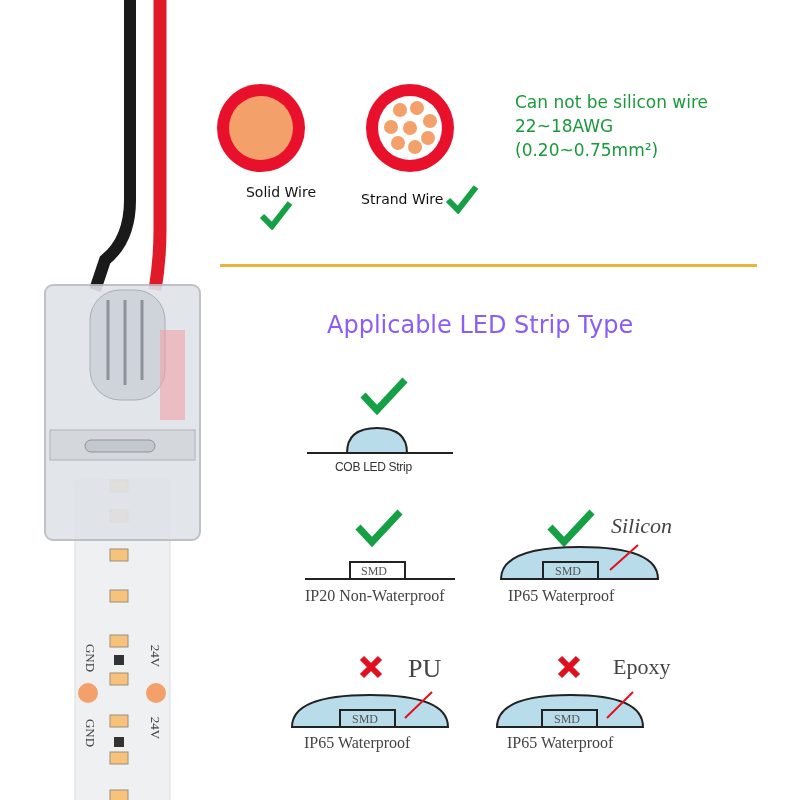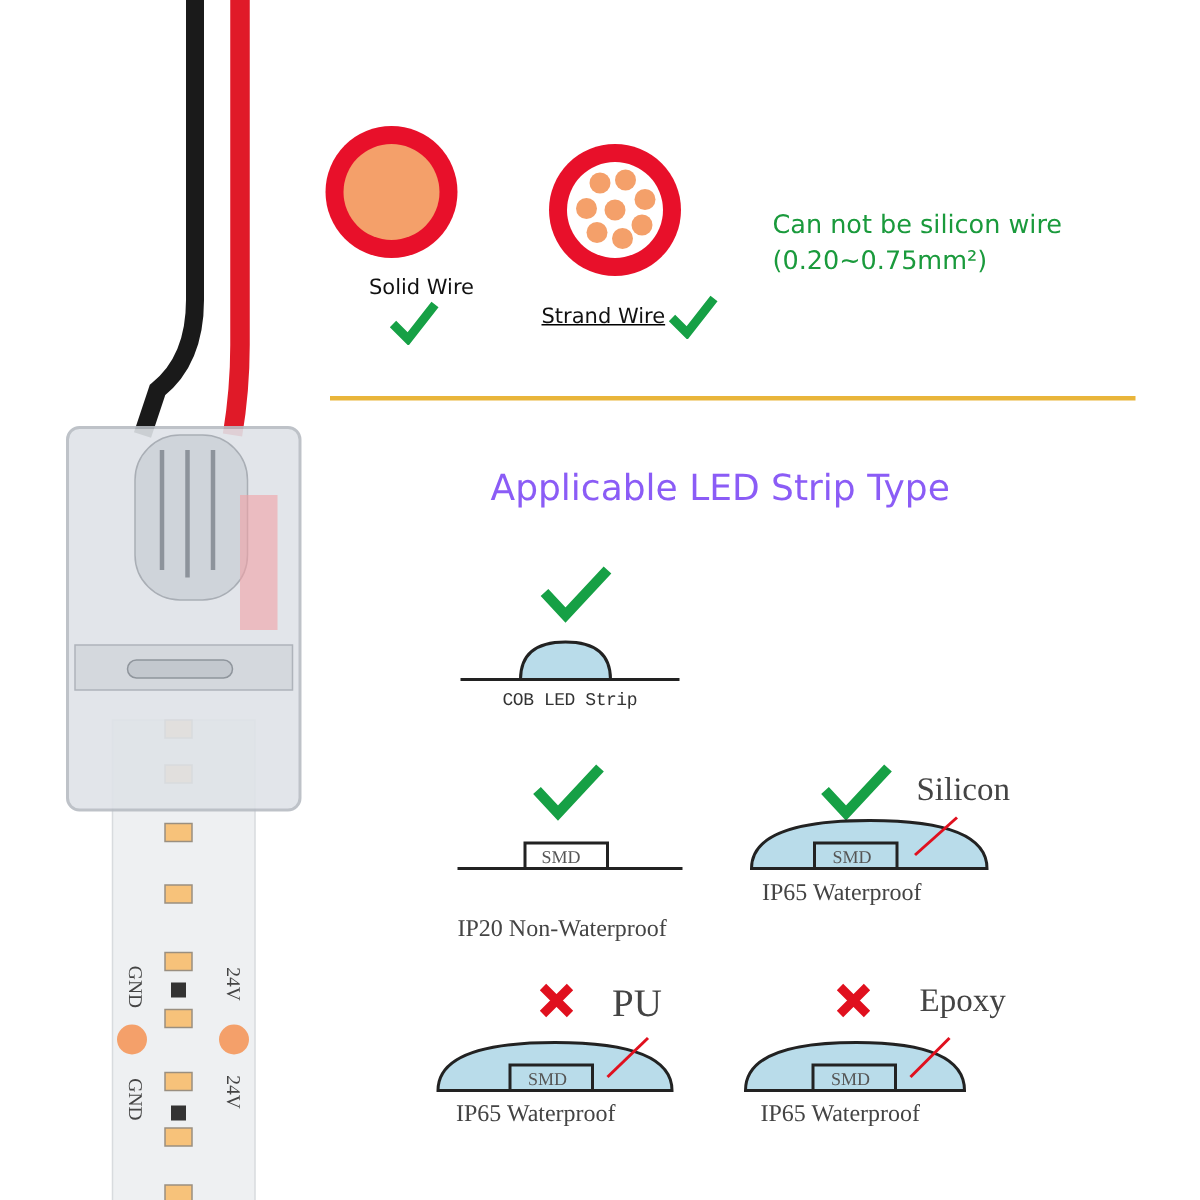--- a/index.html
+++ b/index.html
@@ -1,20 +1,20 @@
 <!DOCTYPE html>
 <html><head>
 <meta charset="utf-8">
 <style>
   html, body { margin:0; padding:0; }
   body { width:800px; height:800px; background:#ffffff; position:relative; overflow:hidden; font-family:"Liberation Sans", sans-serif; }
   .abs { position:absolute; }
   .label-sans { font-family:"DejaVu Sans", sans-serif; color:#111; }
   .serif { font-family:"Liberation Serif", serif; color:#444; }
-  .green-text { font-family:"DejaVu Sans", sans-serif; color:#1a9a3c; font-size:17px; line-height:24px;margin-top:48px; }
+  .green-text { font-family:"DejaVu Sans", sans-serif; color:#1a9a3c; font-size:17px; line-height:24px; }
   .title { font-family:"DejaVu Sans", sans-serif; font-size:24px; color:#8b5cf6; }
   svg { display:block; }
 </style>
 </head>
 <body>
 
 <div class="abs" style="left:30px;top:0;width:180px;height:800px;">
   <svg width="180" height="800" viewBox="0 0 180 800">
 
     <path d="M100 0 L100 200 Q100 240 75 260 L65 290" stroke="#1a1a1a" stroke-width="12" fill="none"></path>
@@ -61,21 +61,21 @@
     <circle cx="50" cy="50" r="32" fill="#f4a06a"></circle>
   </svg>
   <div style="display:flex;align-items:center;margin-top:6px;flex-direction:column;">
     <span class="label-sans" style="font-size:14px;margin-left:12px;">Solid Wire</span>
     <svg width="34" height="30" viewBox="0 0 34 30" style="margin-left:2px;">
       <path d="M3 16 L13 26 L31 3" stroke="#16a045" stroke-width="6" fill="none"></path>
     </svg>
   </div>
 </div>
 
-<div class="abs" style="left:355px;top:90px;width:150px;height:135px;text-decoration:underline;">
+<div class="abs" style="left:355px;top:78px;width:150px;height:135px;">
   <svg width="100" height="100" viewBox="0 0 100 100" style="margin-left:5px;">
     <circle cx="50" cy="50" r="44" fill="#e8102a"></circle>
     <circle cx="50" cy="50" r="32" fill="#ffffff"></circle>
     <g fill="#f4a06a">
       <circle cx="40" cy="32" r="7"></circle>
         <circle cx="57" cy="30" r="7"></circle>
         <circle cx="70" cy="43" r="7"></circle>
       <circle cx="31" cy="49" r="7"></circle>
         <circle cx="50" cy="50" r="7"></circle>
         <circle cx="68" cy="60" r="7"></circle>
@@ -86,55 +86,56 @@
   <div style="display:flex;align-items:center;margin-top:6px;">
     <span class="label-sans" style="font-size:14px;margin-left:6px;">Strand Wire</span>
     <svg width="34" height="30" viewBox="0 0 34 30" style="margin-left:2px;">
       <path d="M3 16 L13 26 L31 3" stroke="#16a045" stroke-width="6" fill="none"></path>
     </svg>
   </div>
 </div>
 
 <div class="abs green-text" style="left:515px;top:90px;width:260px;">
   <div>Can not be silicon wire</div>
+  <div>22~18AWG</div>
   <div>(0.20~0.75mm²)</div>
 </div>
 
 <div class="abs" style="left:220px;top:264px;width:537px;height:3px;background:#e9b53a;"></div>
 
 <div class="abs title" style="left:327px;top:311px;">Applicable LED Strip Type</div>
 
 <div class="abs" style="left:305px;top:370px;width:150px;height:110px;">
   <svg width="150" height="90" viewBox="0 0 150 90">
     <path d="M58 25 L72 40 L100 10" stroke="#16a045" stroke-width="7" fill="none"></path>
     <path d="M42 83 Q42 58 72 58 Q102 58 102 83 Z" fill="#b9dcea" stroke="#222" stroke-width="2"></path>
     <line x1="2" y1="83" x2="148" y2="83" stroke="#222" stroke-width="2"></line>
   </svg>
-  <div style="position:absolute;left:30px;top:90px;font-family:Liberation Mono, monospace;font-size:12px;color:#333;letter-spacing:-0.3px;text-align:center;">COB LED Strip</div>
+  <div style="position:absolute;left:30px;top:90px;font-family:Liberation Sans, sans-serif;font-size:12px;color:#333;letter-spacing:-0.3px;text-align:center;">COB LED Strip</div>
 </div>
 
 <div class="abs" style="left:300px;top:505px;width:170px;height:110px;">
   <svg width="170" height="80" viewBox="0 0 170 80">
     <path d="M58 22 L72 37 L100 7" stroke="#16a045" stroke-width="7" fill="none"></path>
     <rect x="50" y="57" width="55" height="17" fill="#fff" stroke="#222" stroke-width="2"></rect>
     <line x1="5" y1="74" x2="155" y2="74" stroke="#222" stroke-width="2"></line>
   </svg>
   <span style="position:absolute;left:61px;top:59px;font-family:'Liberation Serif',serif;font-size:12px;color:#555;">SMD</span>
-  <div class="serif" style="position:absolute;left:5px;top:82px;font-size:16px;margin-top:24px;">IP20 Non-Waterproof</div>
+  <div class="serif" style="position:absolute;left:5px;top:82px;font-size:16px;">IP20 Non-Waterproof</div>
 </div>
 
 <div class="abs" style="left:498px;top:505px;width:200px;height:110px;">
   <svg width="200" height="80" viewBox="0 0 200 80">
     <path d="M52 22 L66 37 L94 7" stroke="#16a045" stroke-width="7" fill="none"></path>
     <path d="M3 74 Q3 42 82 42 Q160 42 160 74 Z" fill="#b9dcea" stroke="#222" stroke-width="2"></path>
     <rect x="45" y="57" width="55" height="17" fill="none" stroke="#222" stroke-width="2"></rect>
     <line x1="112" y1="65" x2="140" y2="40" stroke="#e0101e" stroke-width="2"></line>
   </svg>
   <span style="position:absolute;left:57px;top:59px;font-family:'Liberation Serif',serif;font-size:12px;color:#555;">SMD</span>
-  <span class="serif" style="position:absolute;left:113px;top:8px;font-size:22px;">Silicon</span>
+  <span class="serif" style="position:absolute;left:113px;top:8px;font-size:22px;font-style:italic;">Silicon</span>
   <div class="serif" style="position:absolute;left:10px;top:82px;font-size:16px;">IP65 Waterproof</div>
 </div>
 
 <div class="abs" style="left:290px;top:650px;width:200px;height:110px;">
   <svg width="200" height="80" viewBox="0 0 200 80">
     <path d="M72 8 L90 26 M90 8 L72 26" stroke="#e0101e" stroke-width="6" fill="none"></path>
     <path d="M2 77 Q2 45 80 45 Q158 45 158 77 Z" fill="#b9dcea" stroke="#222" stroke-width="2"></path>
     <rect x="50" y="60" width="55" height="17" fill="none" stroke="#222" stroke-width="2"></rect>
     <line x1="115" y1="68" x2="142" y2="42" stroke="#e0101e" stroke-width="2"></line>
   </svg>

